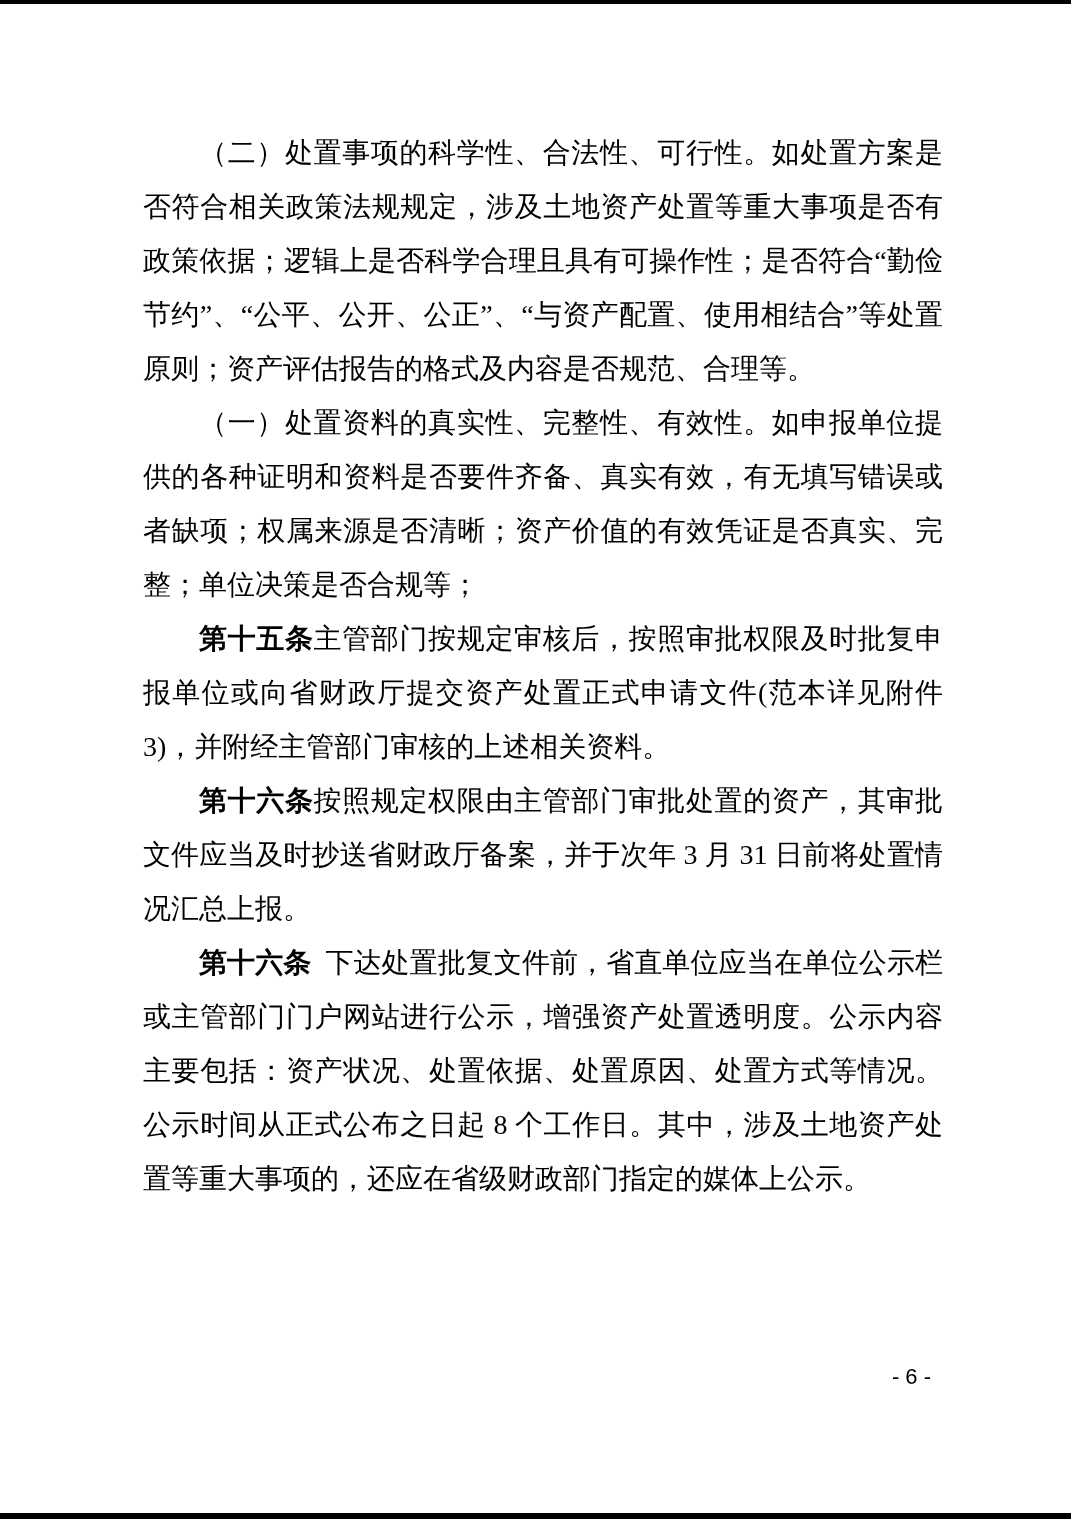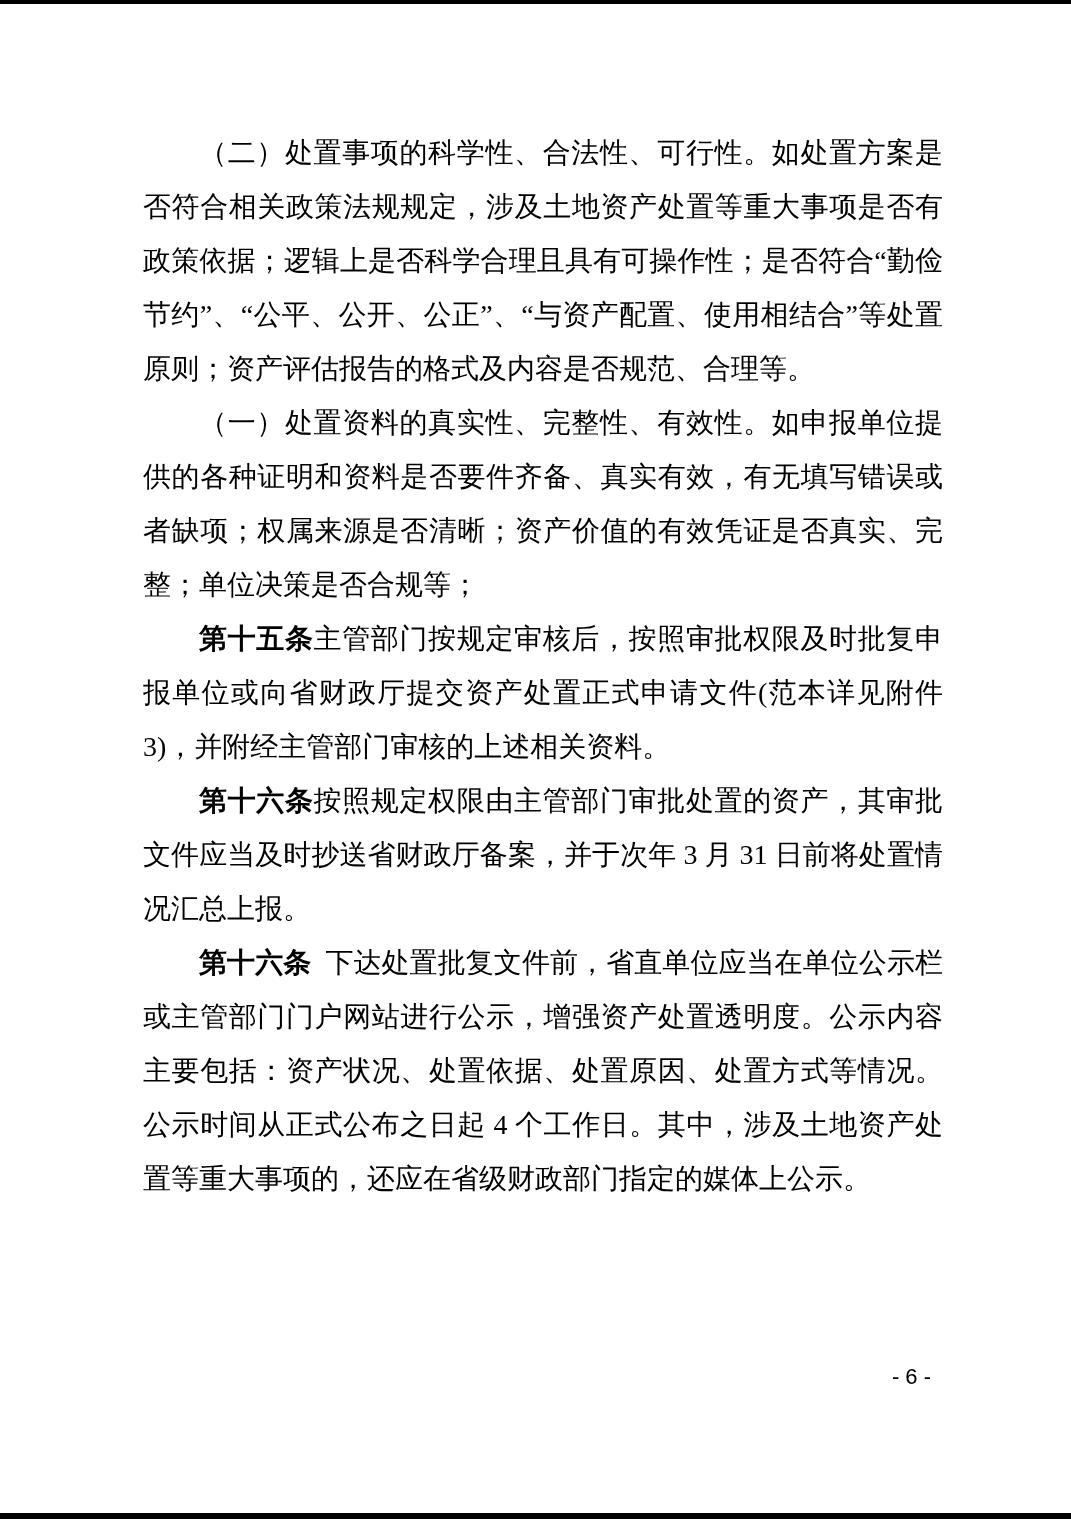--- a/index.html
+++ b/index.html
@@ -60,18 +60,18 @@
 </head>
 <body style="background: rgb(255, 255, 255);">
 
 <div class="edge edge-top" style="background: rgb(0, 0, 0);"></div>
 
 <div class="doc-body">
     <p class="para"><span>（二）处置事项的科学性、合法性、可行性。如处置方案是否符合相关政策法规规定，涉及土地资产处置等重大事项是否有政策依据；逻辑上是否科学合理且具有可操作性；是否符合“勤俭节约”、“公平、公开、公正”、“与资产配置、使用相结合”等处置原则；资产评估报告的格式及内容是否规范、合理等。</span></p>
     <p class="para"><span>（一）处置资料的真实性、完整性、有效性。如申报单位提供的各种证明和资料是否要件齐备、真实有效，有无填写错误或者缺项；权属来源是否清晰；资产价值的有效凭证是否真实、完整；单位决策是否合规等；</span></p>
     <p class="para"><b class="lead">第十五条</b><span>主管部门按规定审核后，按照审批权限及时批复申报单位或向省财政厅提交资产处置正式申请文件(范本详见附件 3)，并附经主管部门审核的上述相关资料。</span></p>
     <p class="para"><b class="lead">第十六条</b><span>按照规定权限由主管部门审批处置的资产，其审批文件应当及时抄送省财政厅备案，并于次年 3 月 31 日前将处置情况汇总上报。</span></p>
-    <p class="para"><b class="lead">第十六条</b><span> 下达处置批复文件前，省直单位应当在单位公示栏或主管部门门户网站进行公示，增强资产处置透明度。公示内容主要包括：资产状况、处置依据、处置原因、处置方式等情况。公示时间从正式公布之日起 4 个工作日。其中，涉及土地资产处置等重大事项的，还应在省级财政部门指定的媒体上公示。</span></p>
+    <p class="para"><b class="lead">第十六条</b><span> 下达处置批复文件前，省直单位应当在单位公示栏或主管部门门户网站进行公示，增强资产处置透明度。公示内容主要包括：资产状况、处置依据、处置原因、处置方式等情况。公示时间从正式公布之日起 8 个工作日。其中，涉及土地资产处置等重大事项的，还应在省级财政部门指定的媒体上公示。</span></p>
   </div>
 
 <div class="page-num">- 6 -</div>
 
 <div class="edge edge-bottom" style="background: rgb(0, 0, 0);"></div>
 
 </body></html>

